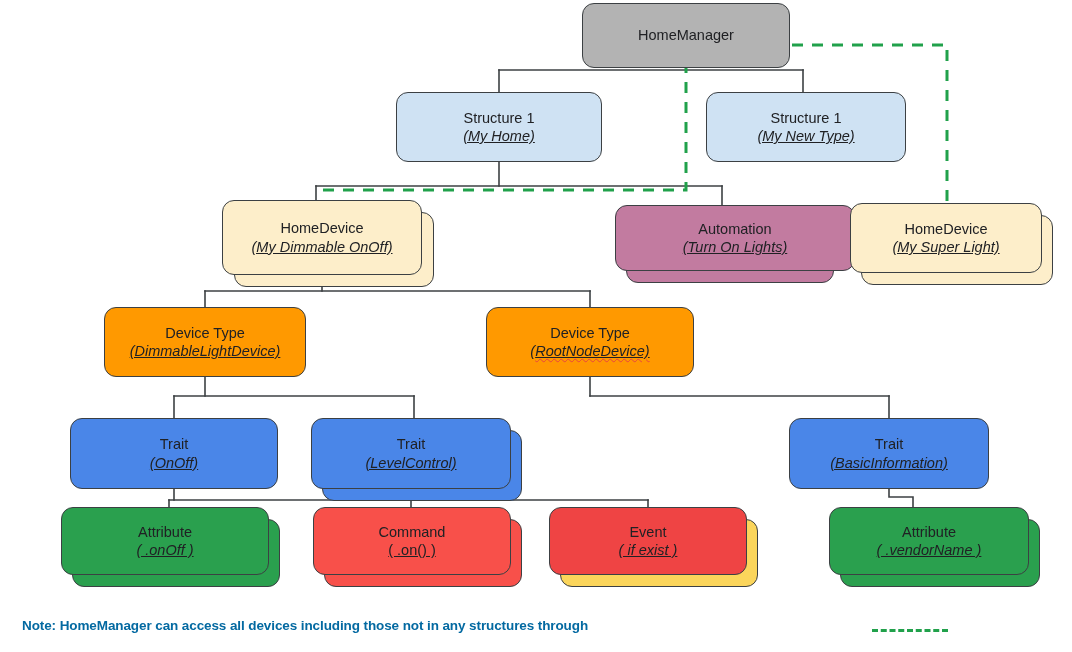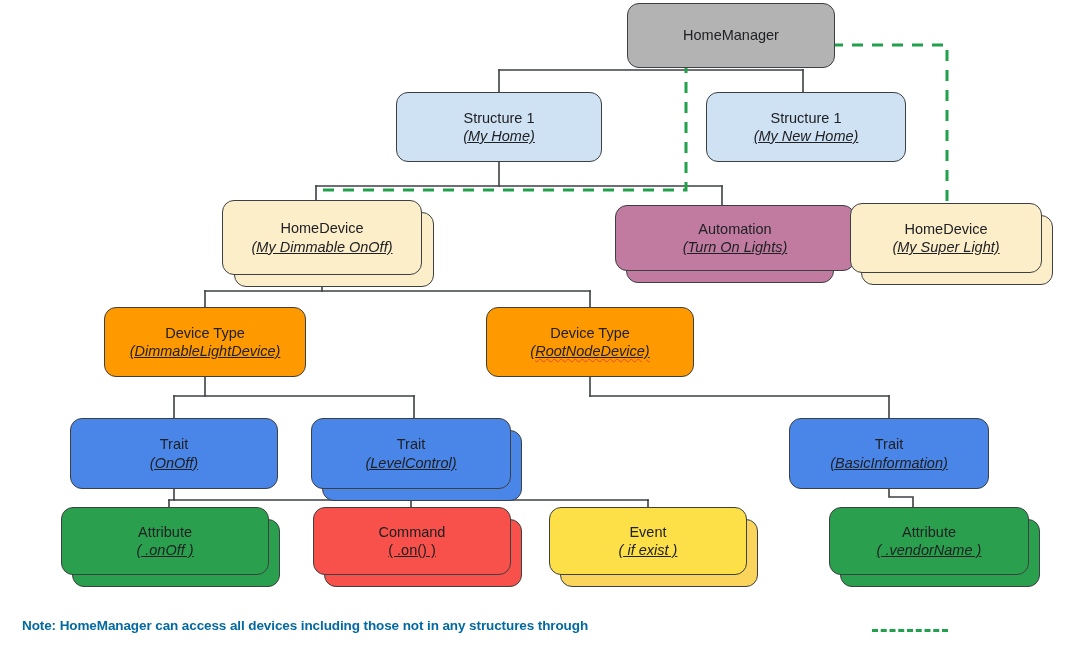--- a/index.html
+++ b/index.html
@@ -129,32 +129,32 @@
 
       <path d="M889,489 L889,497 L913,497 L913,507"></path>
     </g>
 
     <g fill="none" stroke="#21a14b" stroke-width="3" stroke-dasharray="11 9" stroke-linecap="butt">
       <path d="M686,62 L686,190 L318,190"></path>
       <path d="M792,45 L947,45 L947,203"></path>
     </g>
   </svg>
 
-  <div class="node" style="left:582px; top:3px; width:208px; height:65px; background:#b3b3b3;margin-left:45px;">
+  <div class="node" style="left:582px; top:3px; width:208px; height:65px; background:#b3b3b3;">
     <span class="l1">HomeManager</span>
   </div>
 
   <div class="node" style="left:396px; top:92px; width:206px; height:70px; background:#cfe2f3;">
     <span class="l1">Structure 1</span>
     <span class="l2">(My Home)</span>
   </div>
 
   <div class="node" style="left:706px; top:92px; width:200px; height:70px; background:#cfe2f3;">
     <span class="l1">Structure 1</span>
-    <span class="l2">(My New Home)</span>
+    <span class="l2">(My New Type)</span>
   </div>
 
   <div class="stack s2" style="left:234px; top:212px; width:200px; height:75px; background:#fdeeca;"></div>
   <div class="node" style="left:222px; top:200px; width:200px; height:75px; background:#fdeeca;">
     <span class="l1">HomeDevice</span>
     <span class="l2">(My Dimmable OnOff)</span>
   </div>
 
   <div class="stack s2" style="left:626px; top:217px; width:208px; height:66px; background:#c27ba0;"></div>
   <div class="node" style="left:615px; top:205px; width:240px; height:66px; background:#c27ba0;">
@@ -200,21 +200,21 @@
     <span class="l2">( .onOff )</span>
   </div>
 
   <div class="stack s2" style="left:324px; top:519px; width:198px; height:68px; background:#f8504a;"></div>
   <div class="node" style="left:313px; top:507px; width:198px; height:68px; background:#f8504a;">
     <span class="l1">Command</span>
     <span class="l2 plain">( .on() )</span>
   </div>
 
   <div class="stack s2" style="left:560px; top:519px; width:198px; height:68px; background:#fbd55b;"></div>
-  <div class="node" style="left:549px; top:507px; width:198px; height:68px; background:#fde047;">
+  <div class="node" style="left:549px; top:507px; width:198px; height:68px; background:#ef4444;">
     <span class="l1">Event</span>
     <span class="l2">( if exist )</span>
   </div>
 
   <div class="stack s2" style="left:840px; top:519px; width:200px; height:68px; background:#2aa04e;"></div>
   <div class="node" style="left:829px; top:507px; width:200px; height:68px; background:#2aa04e;">
     <span class="l1">Attribute</span>
     <span class="l2">( .vendorName )</span>
   </div>
 

